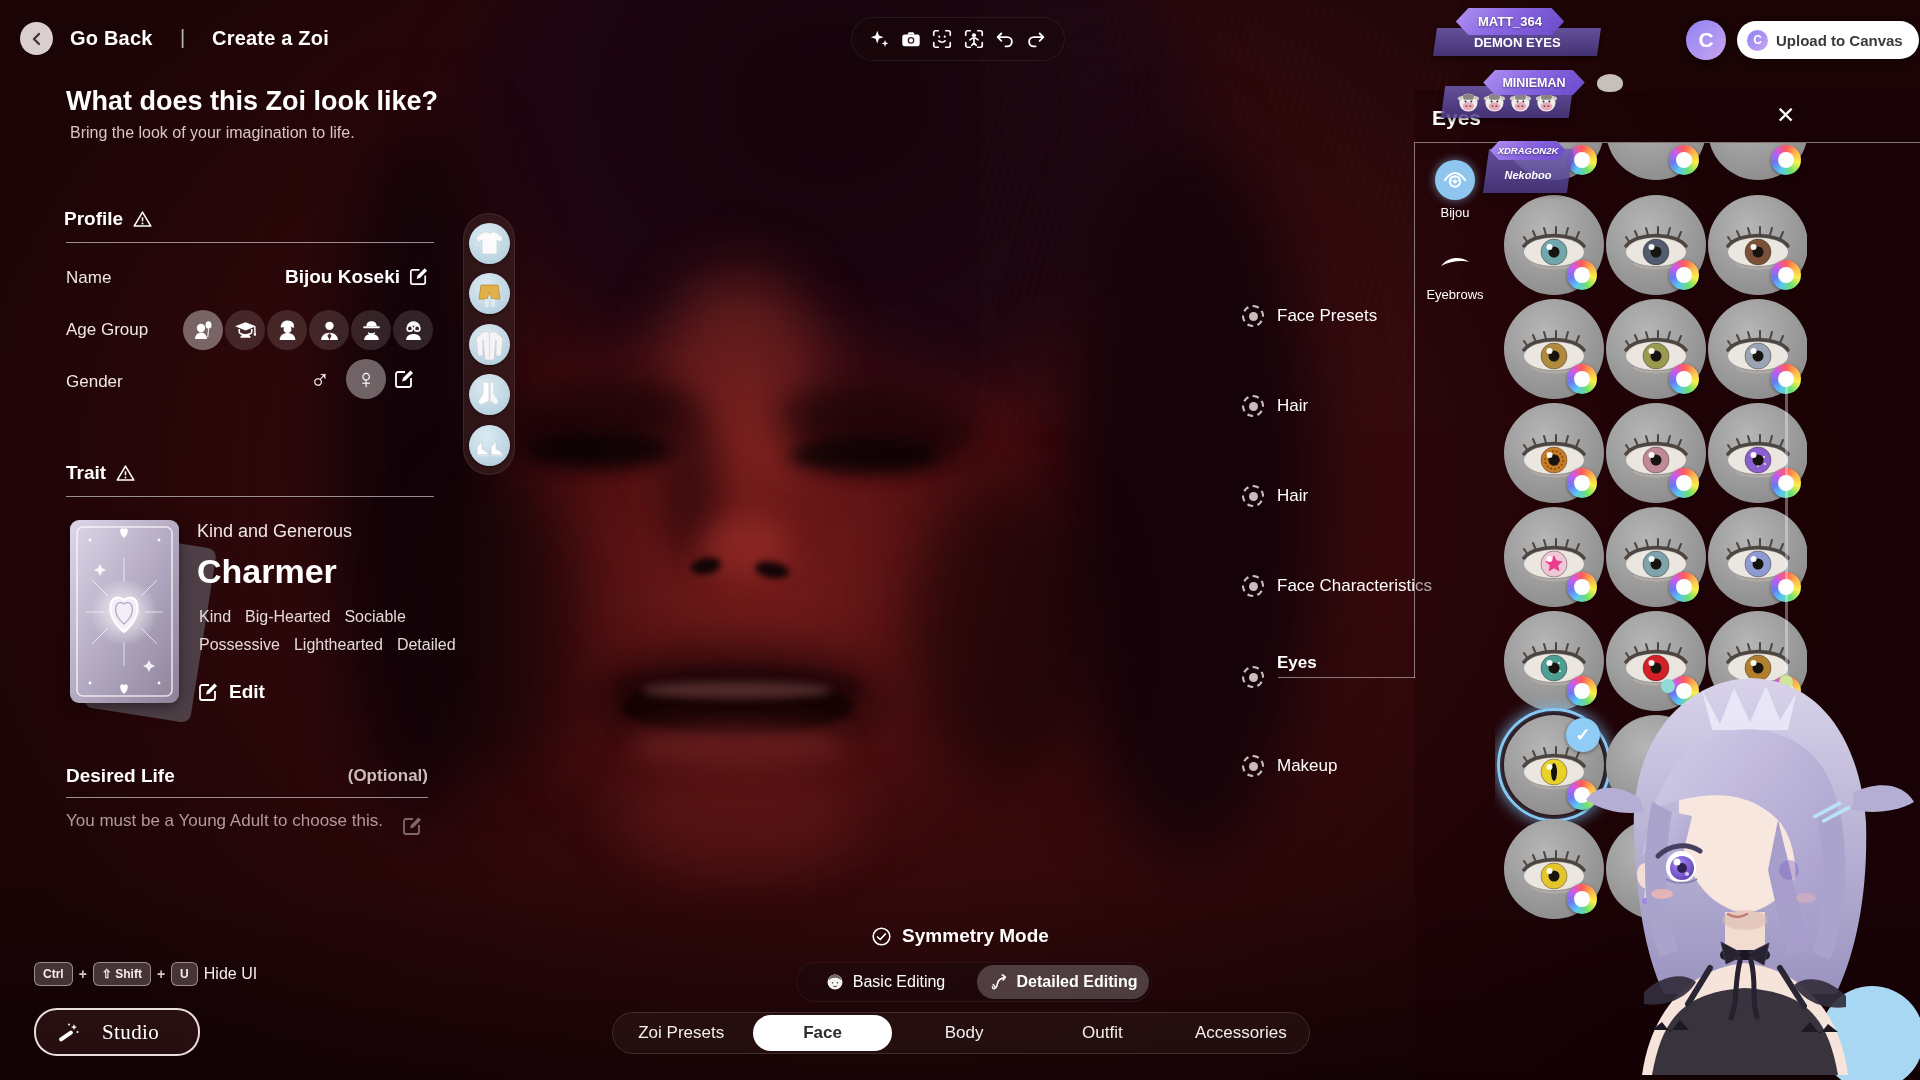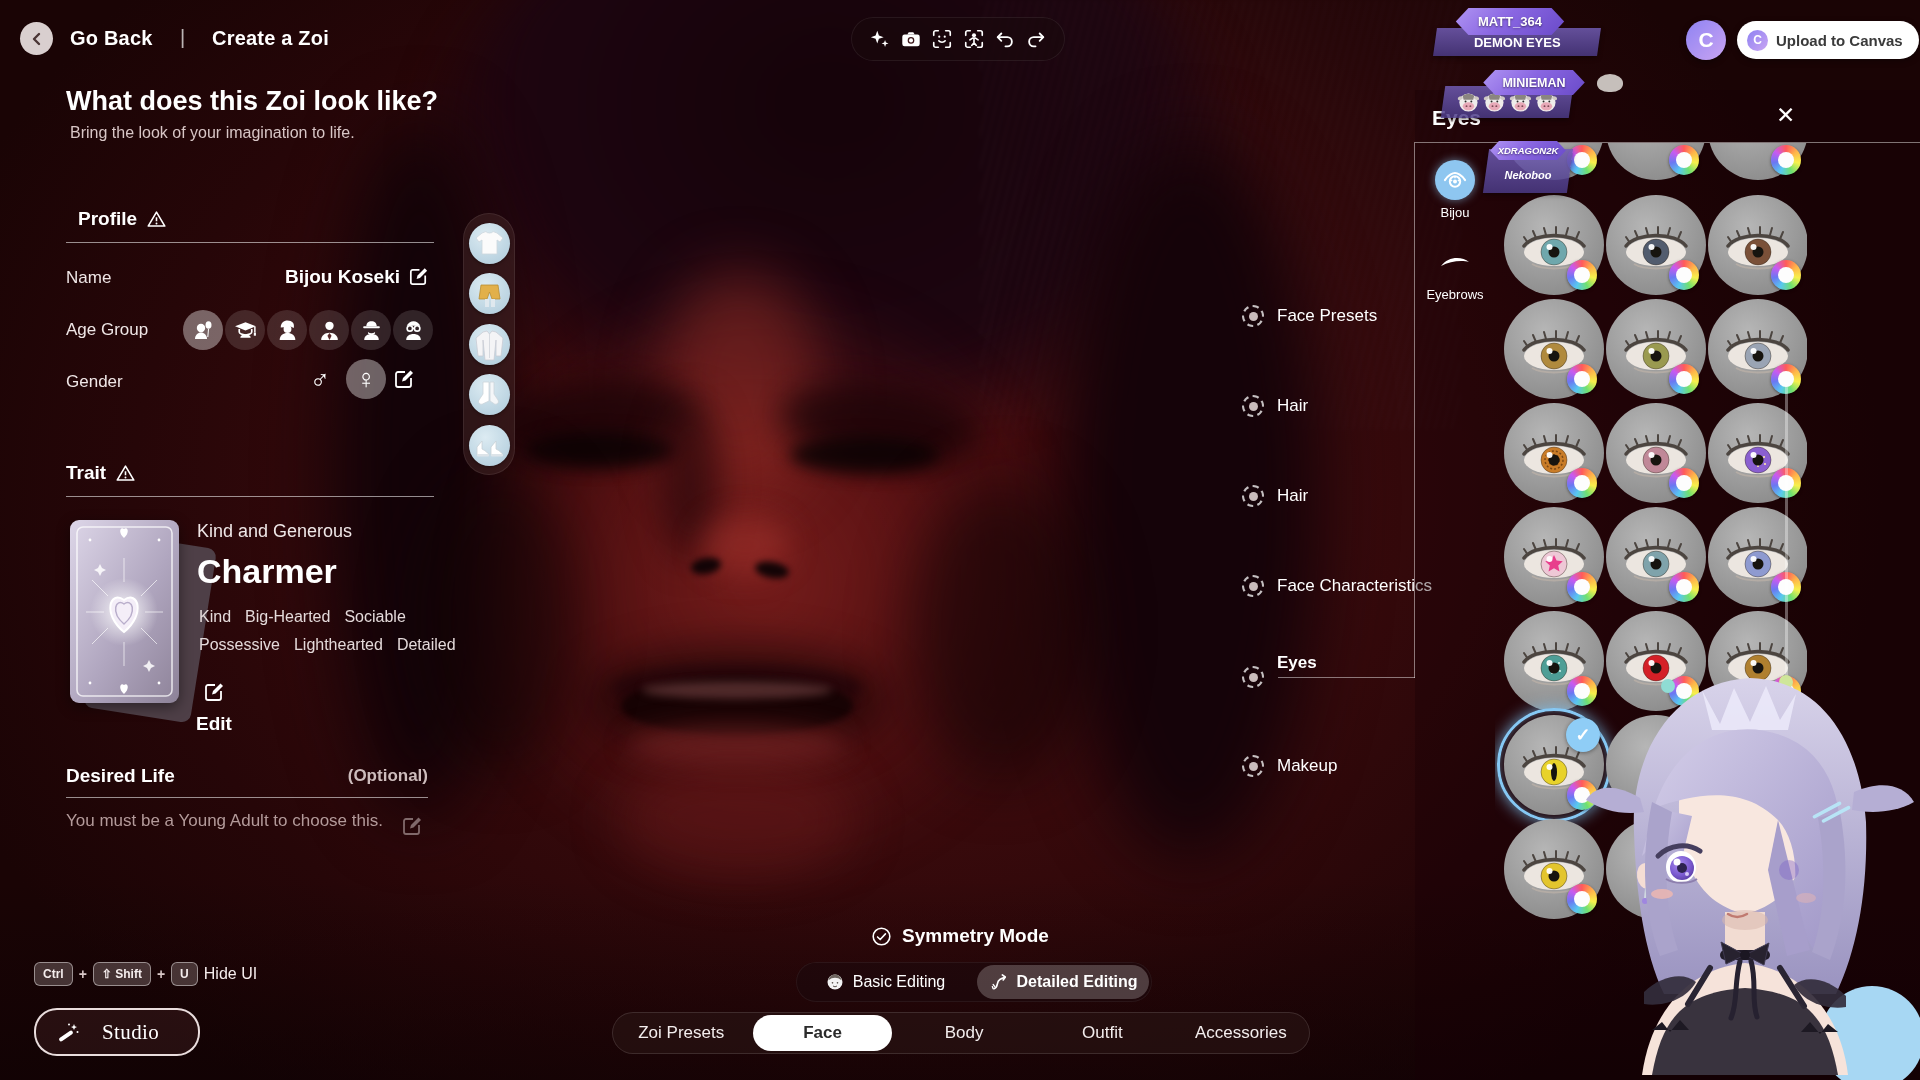--- a/index.html
+++ b/index.html
@@ -33,21 +33,21 @@
   .gender-sym { font-size:27px; font-weight:bold; color:#fff; line-height:1; }
 
   
   .card-back { left:96px; top:540px; width:108px; height:176px; border-radius:9px;
     background:#4e3f47; transform:rotate(9deg); }
   .trait-card { left:70px; top:520px; width:109px; height:183px; border-radius:9px; overflow:hidden;
     box-shadow:0 4px 14px rgba(0,0,0,.45); cursor:pointer; }
   .trait-cat { font-size:18px; color:#efe7e7; }
   .trait-title { font-size:34px; font-weight:bold; }
   .trait-tags { display:flex; gap:14px; font-size:16px; color:#e4dada; }
-  .edit-row { display:flex; align-items:center; gap:9px; font-size:19px; font-weight:bold; cursor:pointer;flex-direction:column; }
+  .edit-row { display:flex; align-items:center; gap:9px; font-size:19px; font-weight:bold; cursor:pointer; }
 
   .opt-label { font-size:17px; color:#cdbcbc; font-weight:bold; }
   .dl-msg { font-size:17px; color:#b39a9a; line-height:1.35; width:322px; }
 
   
   .outfit-strip { left:463px; top:213px; width:52px; height:262px; border-radius:26px;
     background:rgba(70,40,40,.5); box-shadow:inset 0 0 0 1px rgba(255,255,255,.08);
     display:flex; flex-direction:column; align-items:center; justify-content:space-evenly; }
   .outfit-slot { width:41px; height:41px; border-radius:50%; overflow:hidden; cursor:pointer;
     background:radial-gradient(circle at 40% 30%, #dcebf2, #b9d2e0 75%, #a8c4d4); box-shadow:0 1px 3px rgba(0,0,0,.4); }
@@ -175,21 +175,21 @@
       <polyline points="9,2 4,7 9,12" fill="none" stroke="#4a3535" stroke-width="2.4" stroke-linecap="round" stroke-linejoin="round"></polyline>
     </svg>
   </div>
   <div class="abs hdr-txt" style="left:70px;top:27px;">Go Back</div>
   <div class="abs hdr-div" style="left:180px;top:26px;">|</div>
   <div class="abs hdr-txt" style="left:212px;top:27px;">Create a Zoi</div>
 
   <div class="abs h1" style="left:66px;top:86px;">What does this Zoi look like?</div>
   <div class="abs h1sub" style="left:70px;top:124px;">Bring the look of your imagination to life.</div>
 
-  <div class="abs sec-label" style="left:78px;top:208px;">
+  <div class="abs sec-label" style="left:64px;top:208px;">
     <span>Profile</span>
     <svg width="21" height="21" viewBox="0 0 24 24">
       <path d="M12 3.5 L21.5 19.5 H2.5 Z" fill="none" stroke="#fff" stroke-width="1.8" stroke-linejoin="round"></path>
       <line x1="12" y1="9.5" x2="12" y2="14" stroke="#fff" stroke-width="1.8"></line>
         <circle cx="12" cy="16.6" r="1.1" fill="#fff"></circle>
     </svg>
   </div>
   <div class="abs sec-hr" style="left:66px;top:242px;width:368px;"></div>
 
   <div class="abs row-label" style="left:66px;top:268px;">Name</div>

